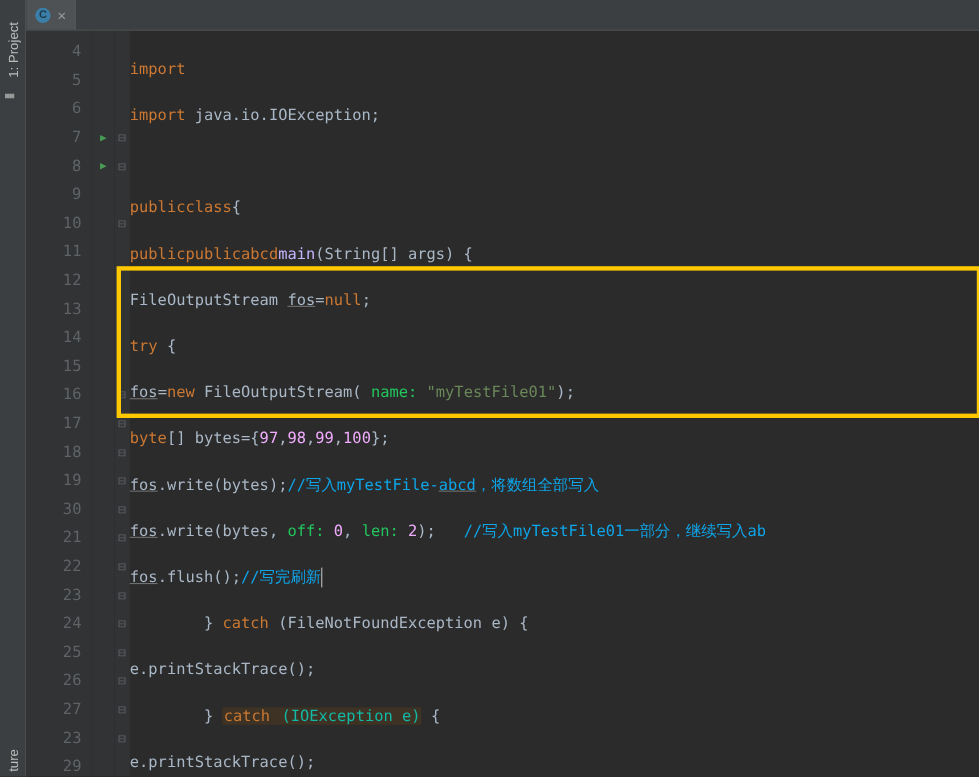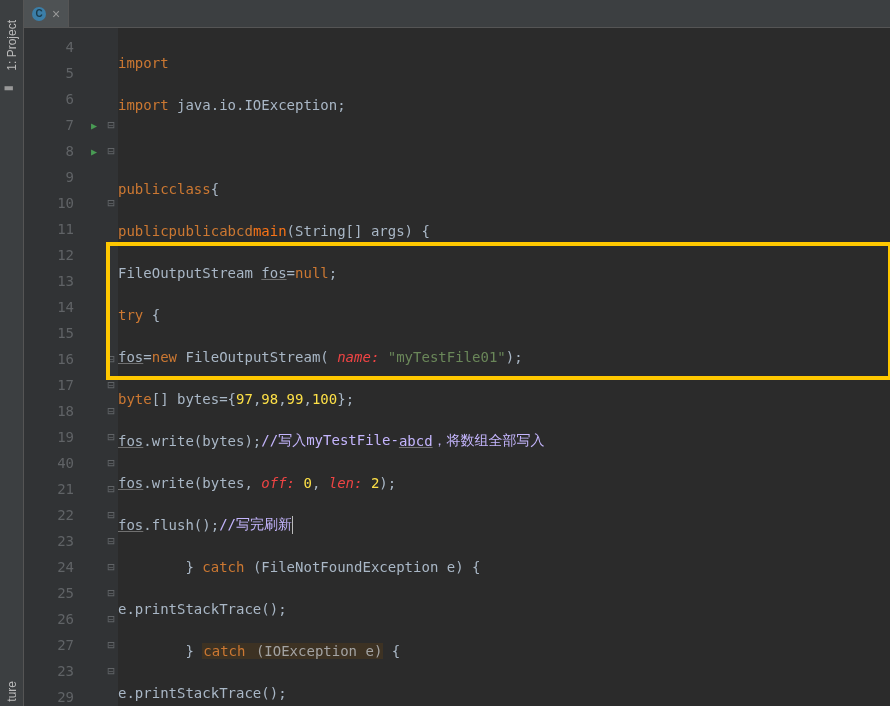--- a/index.html
+++ b/index.html
@@ -132,35 +132,35 @@
   text-align: center;
   font-size: 12px;
 }
 .codeline {
   height: 26px;
   display: flex;
   align-items: center;
 }
 .kw { color: #cc7832; }
 .str { color: #6a8759; }
-.num { color: #fde047; }
-.comment { color: #c4b5fd; }
-.hint { color: #ef4444; font-style: italic; }
+.num { color: #f0abfc; }
+.comment { color: #0ea5e9; }
+.hint { color: #22c55e; }
 .underline { text-decoration-line: underline; text-decoration-color: #707070; }
 .highlight-box {
   position: absolute;
   border: 4px solid #ffc800;
   pointer-events: none;
 }
 .catch-hl {
   background: #3d3223;
   color: #cc7832;
   padding: 0 1px;
 }
-.method-decl { color: #f97316; }
+.method-decl { color: #c4b5fd; }
 .caret {
   display:inline-block;
   width:1px;
   height:18px;
   background:#bbb;
   vertical-align:middle;
 }
 </style>
 </head>
 <body>
@@ -227,21 +227,21 @@
       <div class="line-row">
           <span class="lineno">17</span>
         </div>
       <div class="line-row">
           <span class="lineno">18</span>
         </div>
       <div class="line-row">
           <span class="lineno">19</span>
         </div>
       <div class="line-row">
-          <span class="lineno">40</span>
+          <span class="lineno">30</span>
         </div>
       <div class="line-row">
           <span class="lineno">21</span>
         </div>
       <div class="line-row">
           <span class="lineno">22</span>
         </div>
       <div class="line-row">
           <span class="lineno">23</span>
         </div>
@@ -363,25 +363,25 @@
 <div class="codeline"><span class="kw">import</span></div>
 <div class="codeline"><span class="kw">import</span><span> java.io.IOException;</span></div>
 <div class="codeline"></div>
 <div class="codeline"><span class="kw">public</span> <span class="kw">class</span>{</div>
 <div class="codeline">    <span class="kw">public</span> <span class="kw">public</span> <span class="kw">abcd</span> <span class="method-decl">main</span><span>(String[] args) {</span></div>
 <div class="codeline">        <span>FileOutputStream </span><span class="underline">fos</span><span>=</span><span class="kw">null</span>;</div>
 <div class="codeline">        <span class="kw">try</span> {</div>
 <div class="codeline">            <span class="underline">fos</span>=<span class="kw">new</span><span> FileOutputStream(</span><span class="hint"> name: </span><span class="str">"myTestFile01"</span>);</div>
 <div class="codeline">            <span class="kw">byte</span><span>[] bytes={</span><span class="num">97</span>,<span class="num">98</span>,<span class="num">99</span>,<span class="num">100</span>};</div>
 <div class="codeline">            <span class="underline">fos</span><span>.write(bytes);</span>    <span class="comment">//写入myTestFile-</span><span class="comment underline">abcd</span><span class="comment">，将数组全部写入</span></div>
-<div class="codeline">            <span class="underline">fos</span><span>.write(bytes,</span><span class="hint"> off: </span><span class="num">0</span>,<span class="hint"> len: </span><span class="num">2</span>);   </div>
+<div class="codeline">            <span class="underline">fos</span><span>.write(bytes,</span><span class="hint"> off: </span><span class="num">0</span>,<span class="hint"> len: </span><span class="num">2</span>);   <span class="comment">//写入myTestFile01一部分，继续写入ab</span></div>
 <div class="codeline">            <span class="underline">fos</span><span>.flush();</span>  <span class="comment">//写完刷新</span><span class="caret"></span></div>
 <div class="codeline">        } <span class="kw">catch</span><span> (FileNotFoundException e) {</span></div>
 <div class="codeline">            <span>e.printStackTrace();</span></div>
-<div class="codeline">        } <span class="catch-hl">catch</span><span class="catch-hl" style="color:#a3a3a3"> (IOException e)</span> {</div>
+<div class="codeline">        } <span class="catch-hl">catch</span><span class="catch-hl" style="color:#14b8a6"> (IOException e)</span> {</div>
 <div class="codeline">            <span>e.printStackTrace();</span></div>
 
 
 
 
 
 
 
 
 

